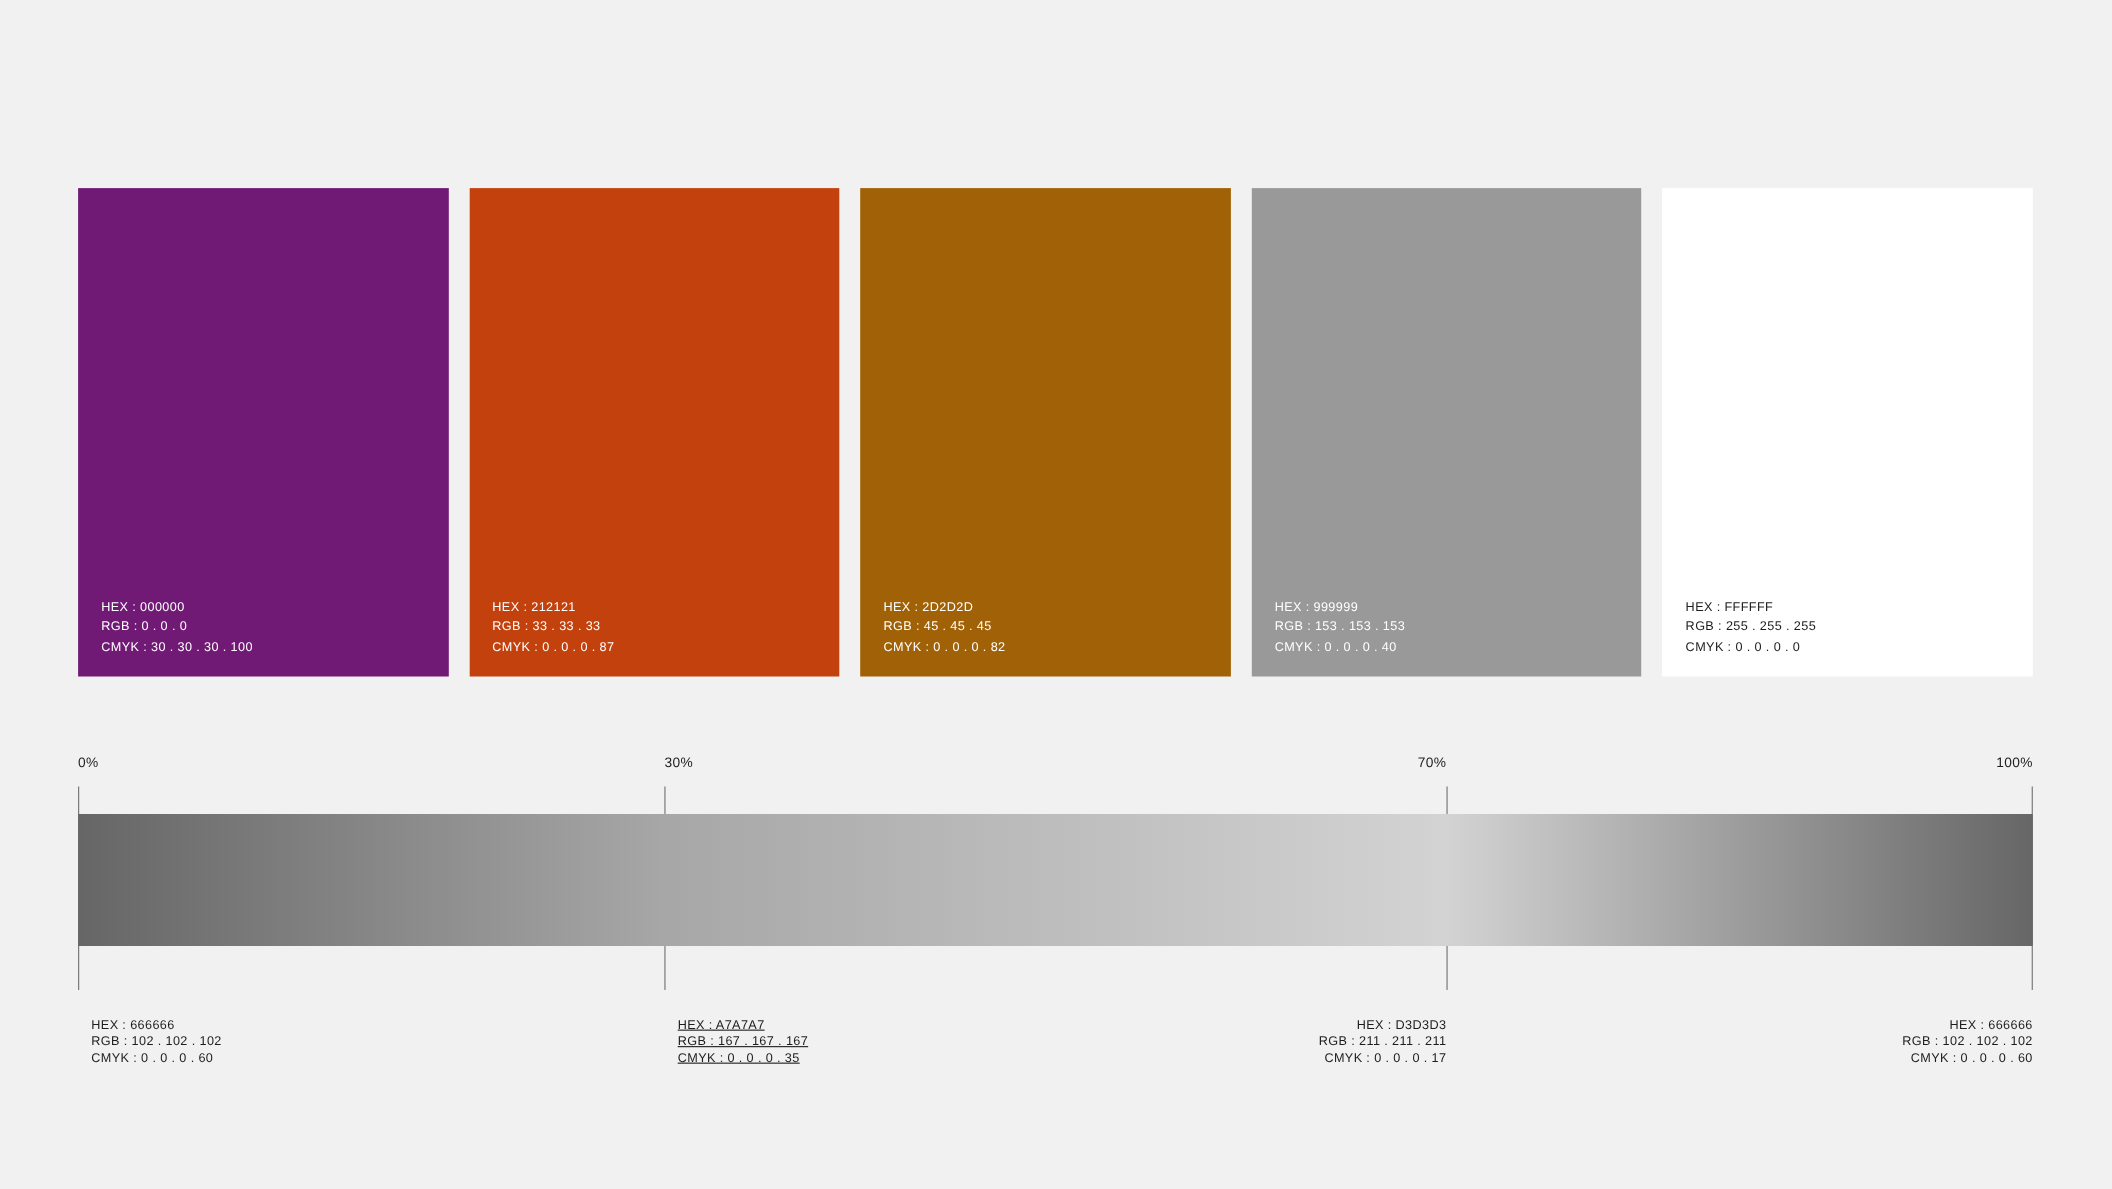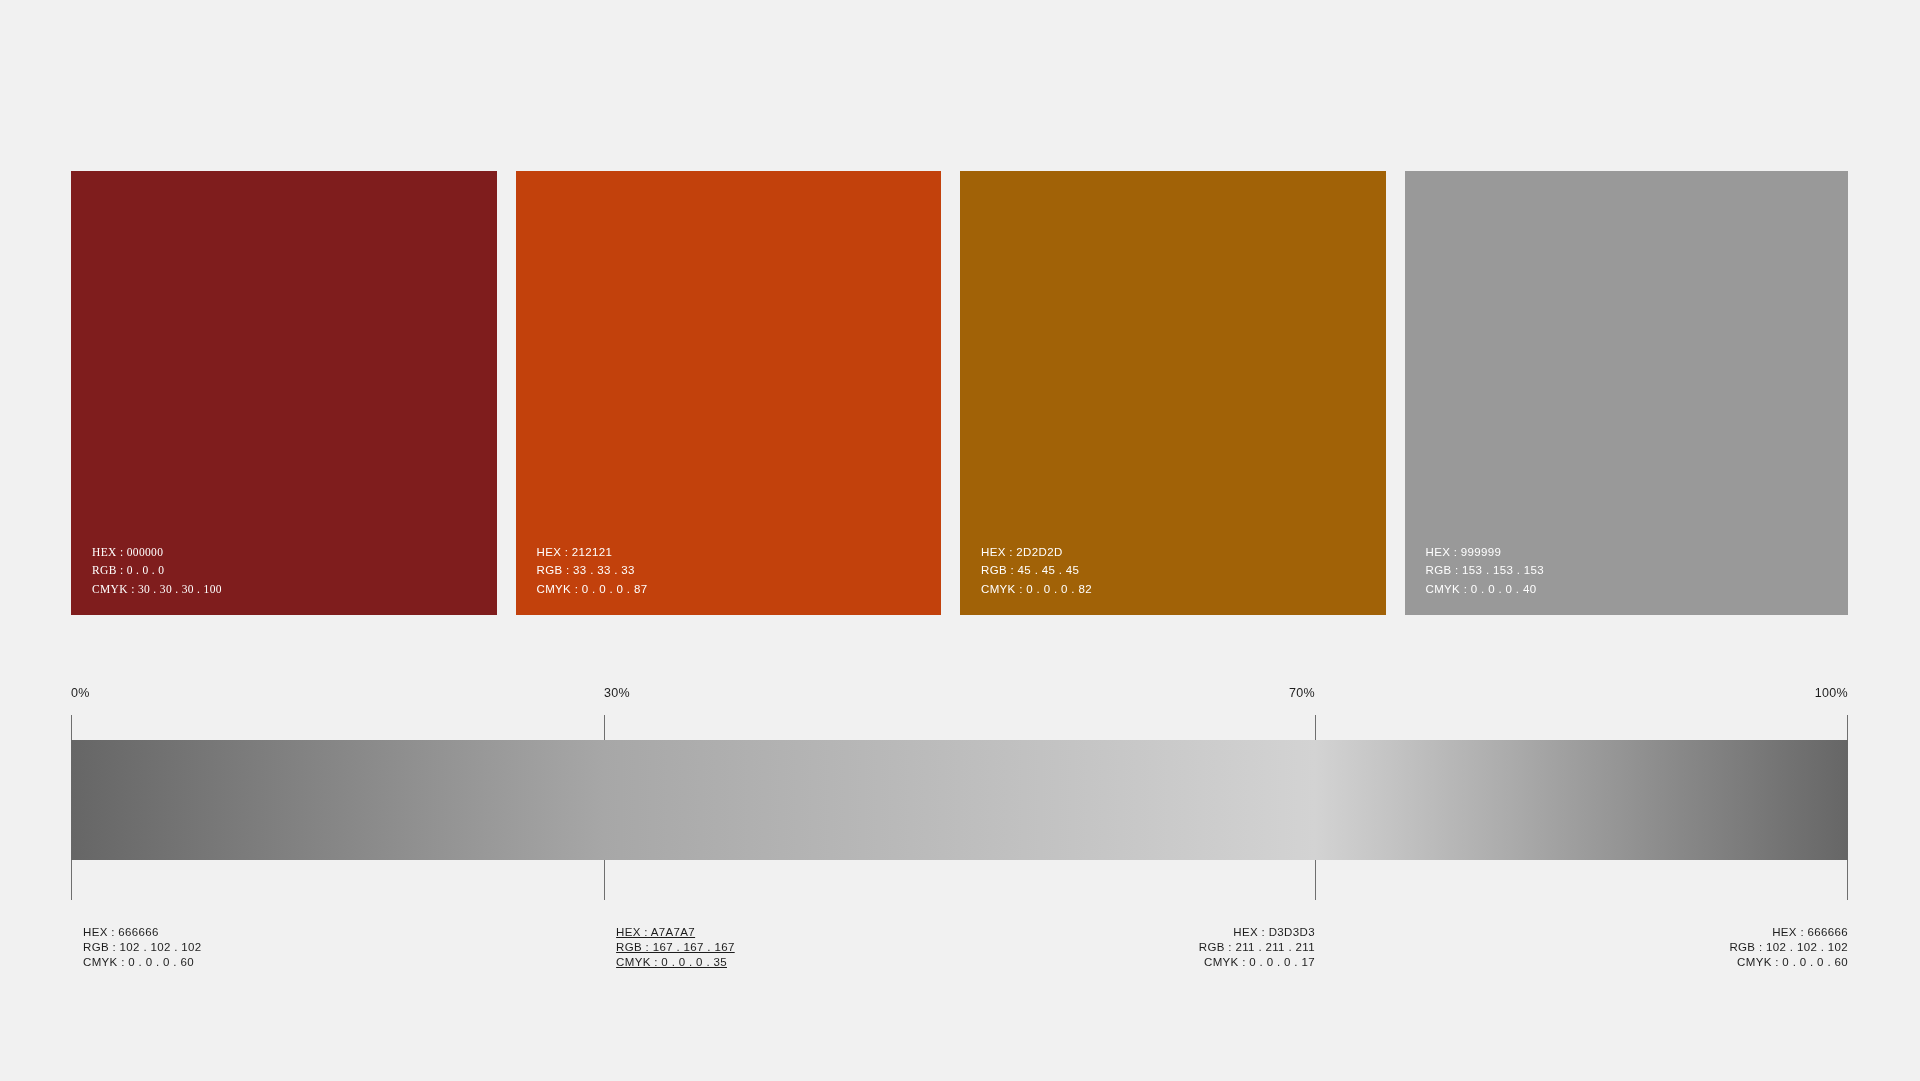--- a/index.html
+++ b/index.html
@@ -108,21 +108,21 @@
     white-space: nowrap;
   }
   .bottom-info.align-left  { transform: translateX(0); text-align: left; }
   .bottom-info.align-right { transform: translateX(-100%); text-align: right; }
   .bottom-info .line { display: block; padding-left: 12px; }
 </style>
 </head>
 <body>
 
 <div id="swatch-row">
-    <div class="swatch" style="background: #7f1d1d; font-family: Liberation Serif, serif;">
+    <div class="swatch" style="background: #701a75;">
       <div class="swatch-info" style="color: rgb(255, 255, 255);">
         <span class="line">HEX : 000000</span>
         <span class="line">RGB : 0 . 0 . 0</span>
         <span class="line">CMYK : 30 . 30 . 30 . 100</span>
       </div>
     </div>
     <div class="swatch" style="background: #c2410c; text-decoration: underline;">
       <div class="swatch-info" style="color: rgb(255, 255, 255);">
         <span class="line">HEX : 212121</span>
         <span class="line">RGB : 33 . 33 . 33</span>
@@ -134,20 +134,27 @@
         <span class="line">HEX : 2D2D2D</span>
         <span class="line">RGB : 45 . 45 . 45</span>
         <span class="line">CMYK : 0 . 0 . 0 . 82</span>
       </div>
     </div>
     <div class="swatch" style="background: rgb(153, 153, 153); padding-left: 18px;">
       <div class="swatch-info" style="color: rgb(255, 255, 255);">
         <span class="line">HEX : 999999</span>
         <span class="line">RGB : 153 . 153 . 153</span>
         <span class="line">CMYK : 0 . 0 . 0 . 40</span>
+      </div>
+    </div>
+    <div class="swatch" style="background: rgb(255, 255, 255);">
+      <div class="swatch-info" style="color: rgb(29, 29, 29);">
+        <span class="line">HEX : FFFFFF</span>
+        <span class="line">RGB : 255 . 255 . 255</span>
+        <span class="line">CMYK : 0 . 0 . 0 . 0</span>
       </div>
     </div>
   </div>
 
 <div id="scale-section">
   <div class="scale-labels" id="scale-labels">
       <div class="scale-label align-left" style="left: 0%;">0%</div>
       <div class="scale-label align-left" style="left: 30%;">30%</div>
       <div class="scale-label align-right" style="left: 70%; text-align: center;">70%</div>
       <div class="scale-label align-right" style="left: 100%;">100%</div>

